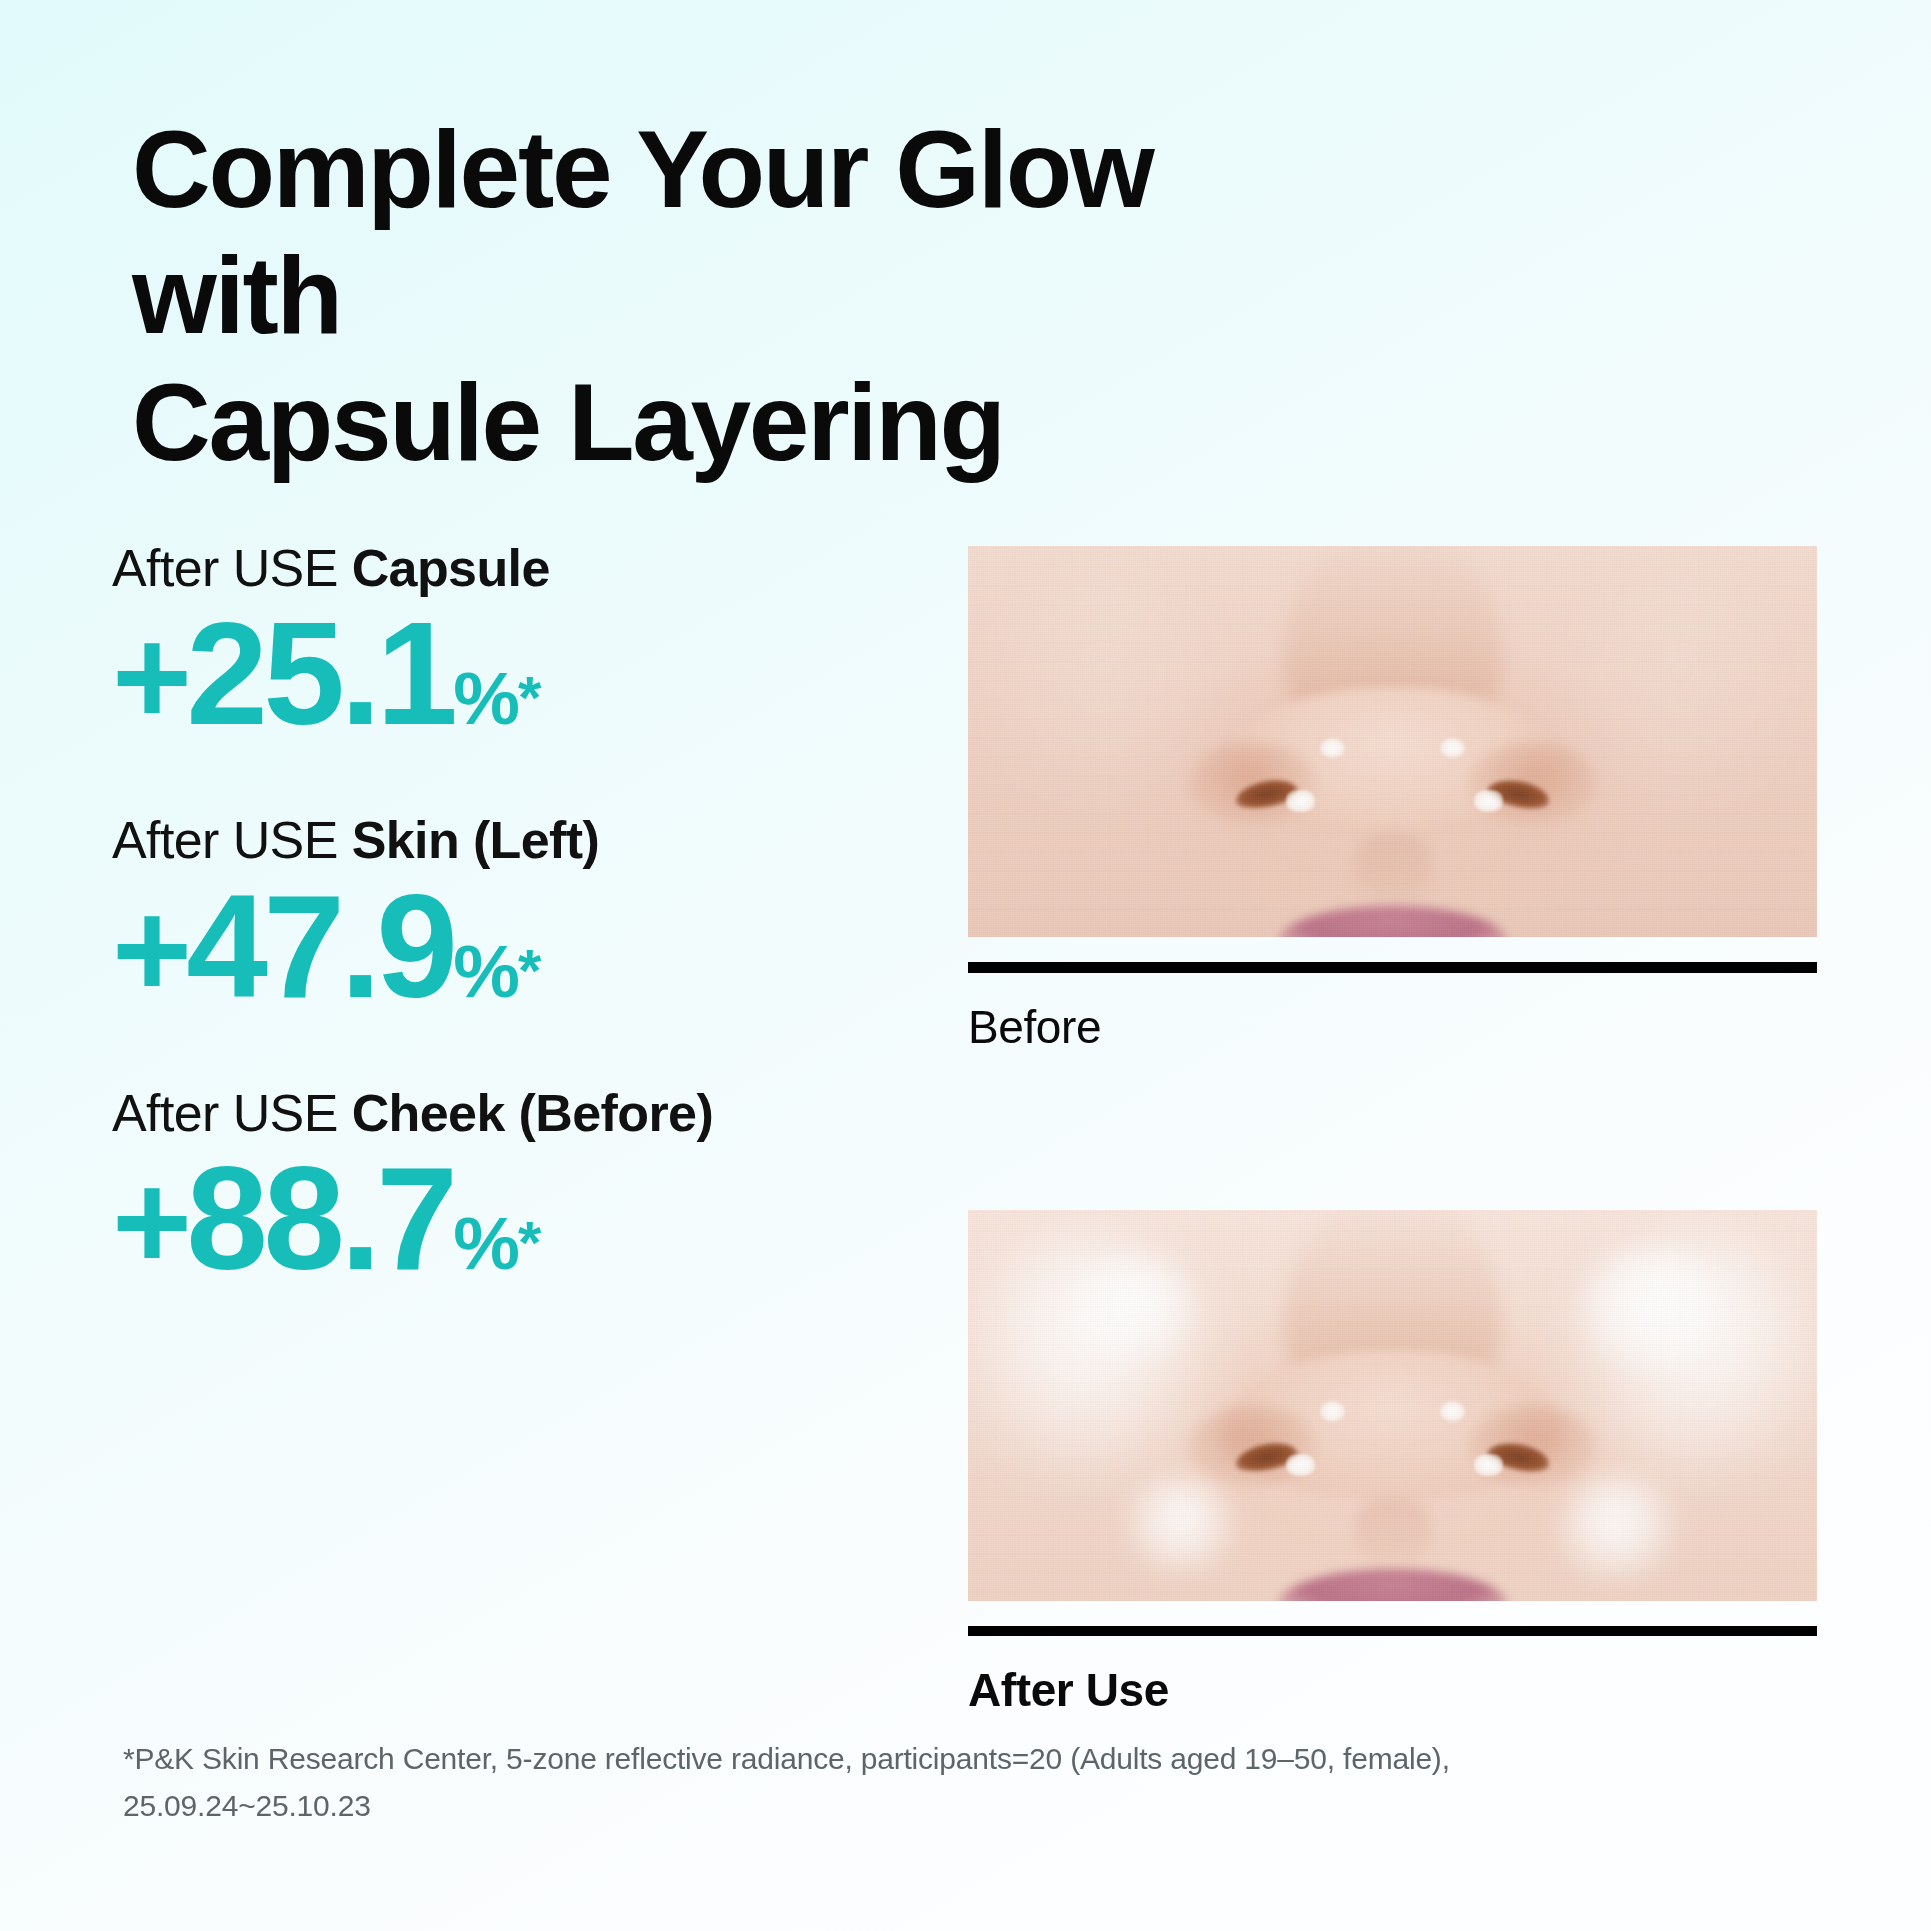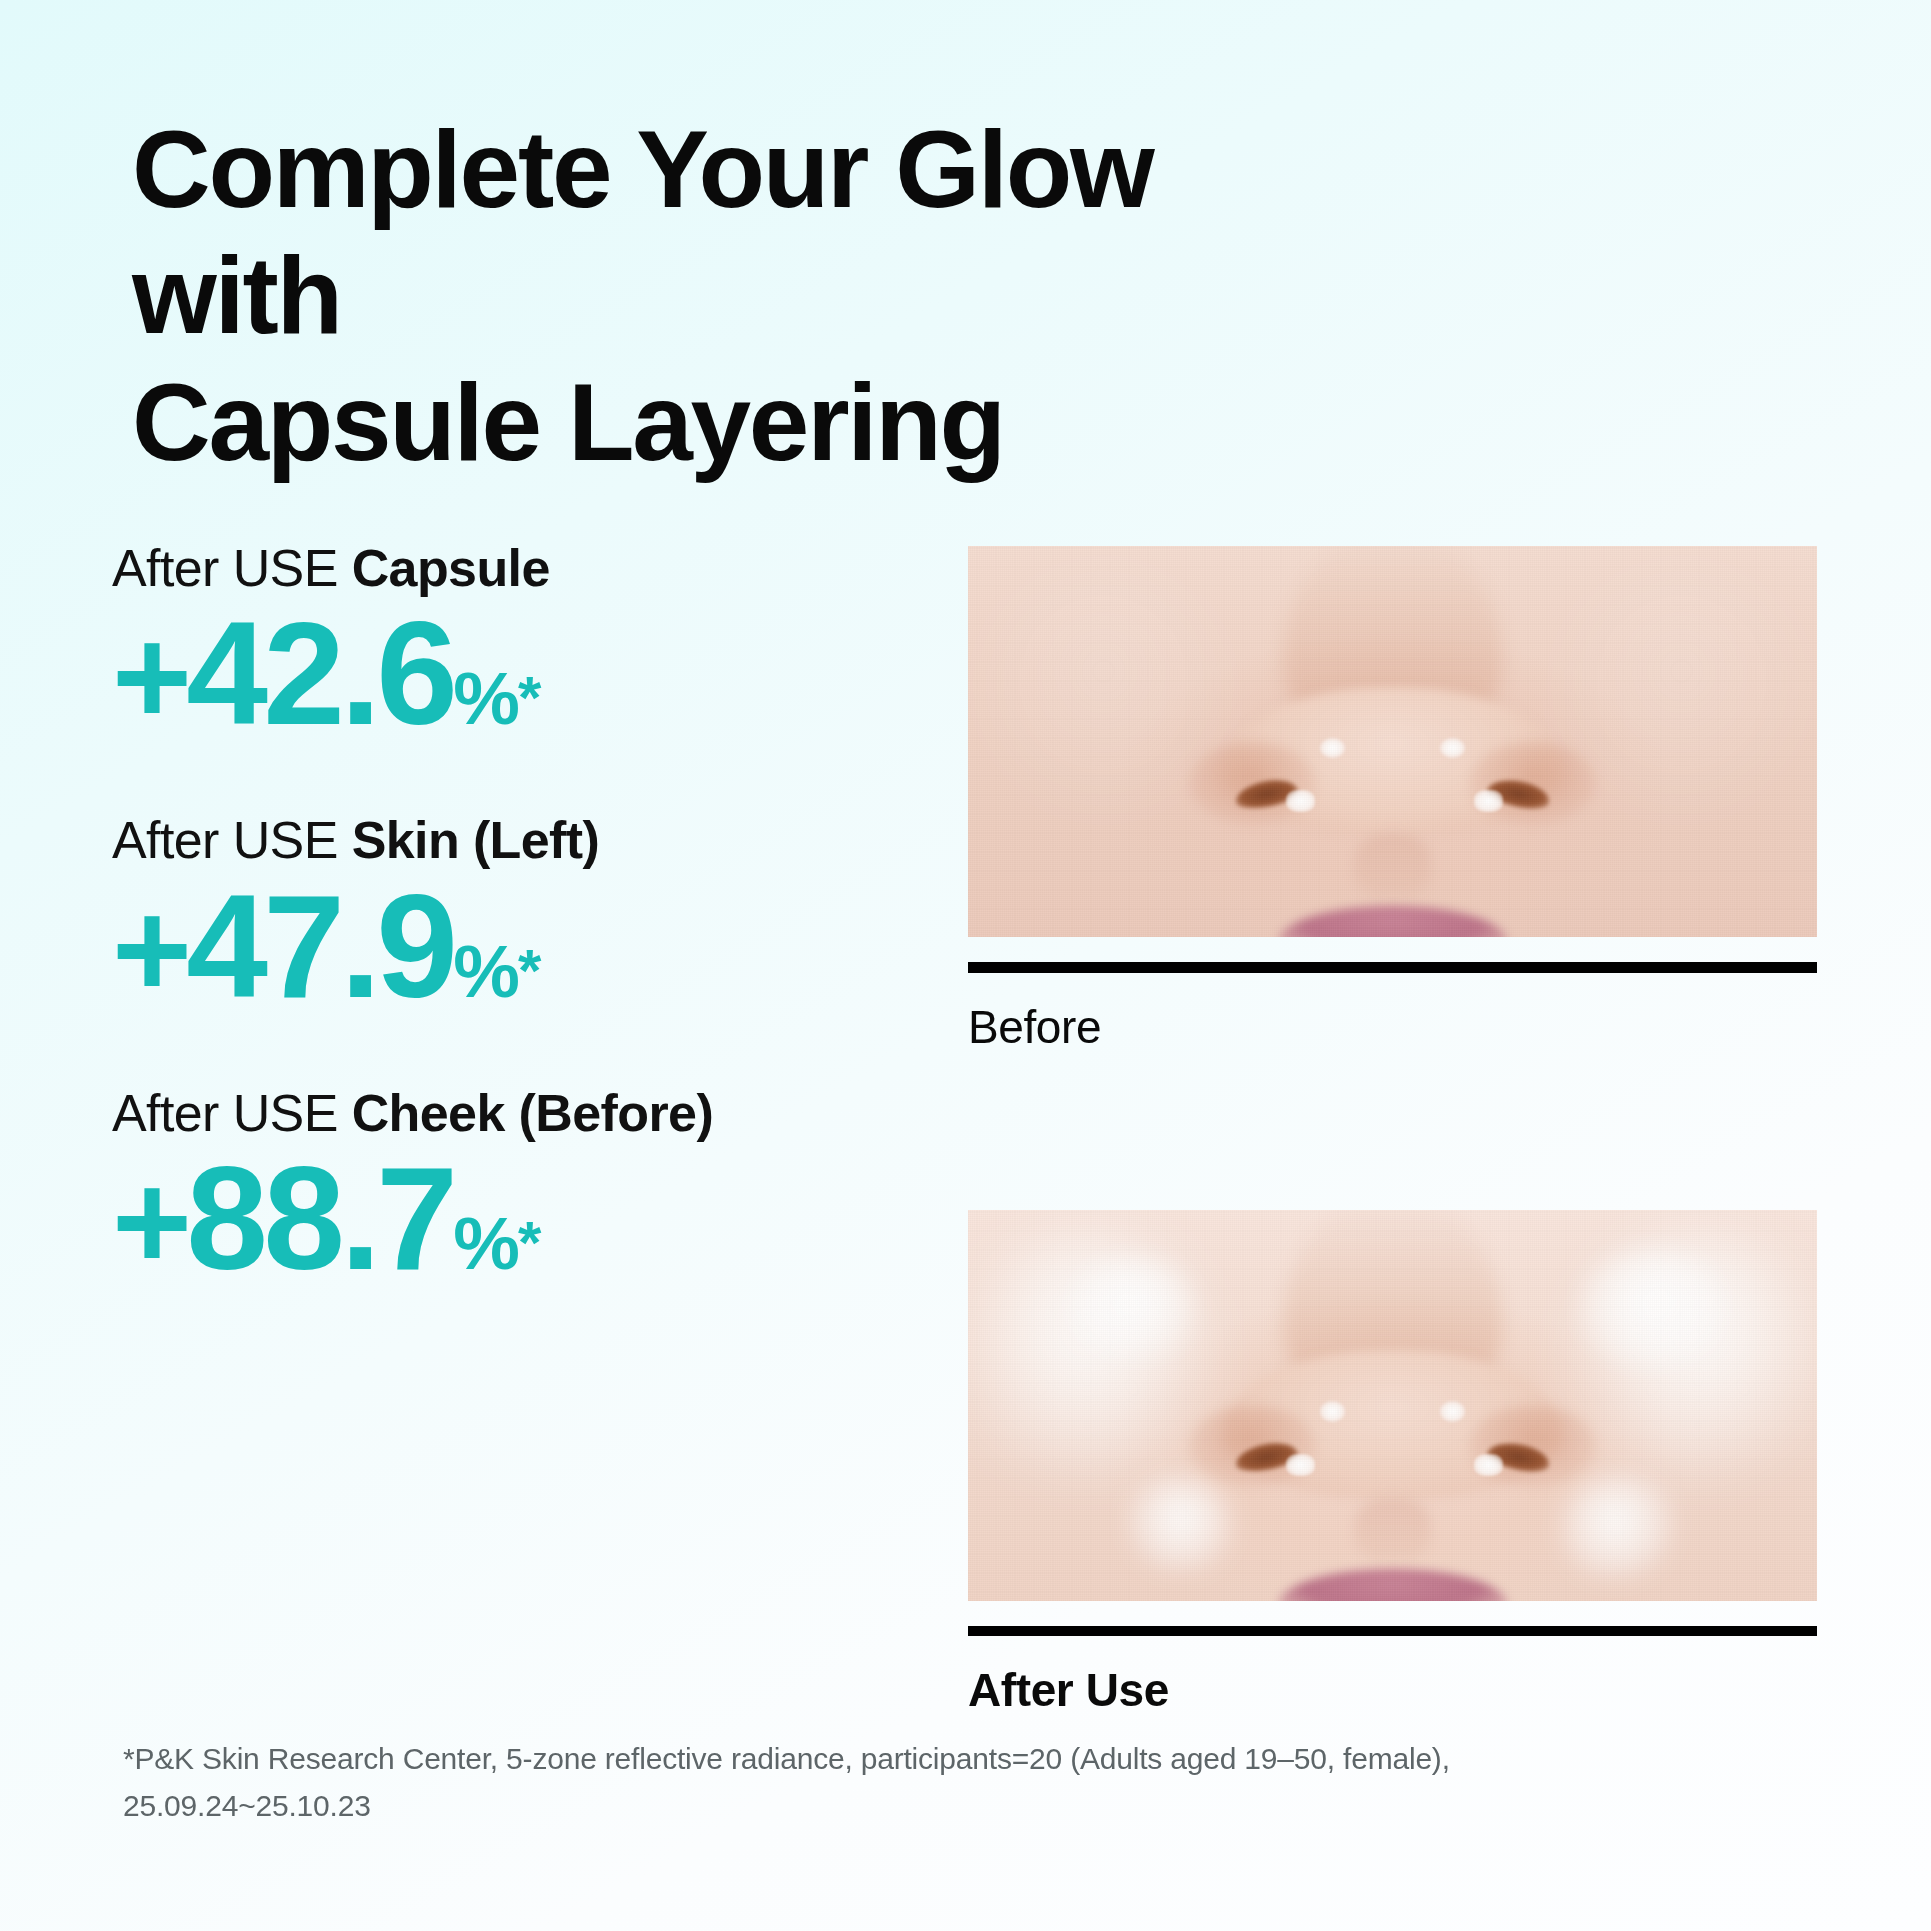--- a/index.html
+++ b/index.html
@@ -253,21 +253,21 @@
   <div class="headline">Complete Your Glow with
 Capsule Layering</div>
 
   <div class="stats">
 
     <div class="stat">
       <div class="stat-label">
         <span class="lead">After USE </span><span class="zone">Capsule</span>
       </div>
       <div class="stat-value">
-        <span class="plus">+</span><span class="num">42.6</span><span class="pct">%</span><span class="star">*</span>
+        <span class="plus">+</span><span class="num">25.1</span><span class="pct">%</span><span class="star">*</span>
       </div>
     </div>
 
     <div class="stat">
       <div class="stat-label">
         <span class="lead">After USE </span><span class="zone">Skin (Left)</span>
       </div>
       <div class="stat-value">
         <span class="plus">+</span><span class="num">47.9</span><span class="pct">%</span><span class="star">*</span>
       </div>

